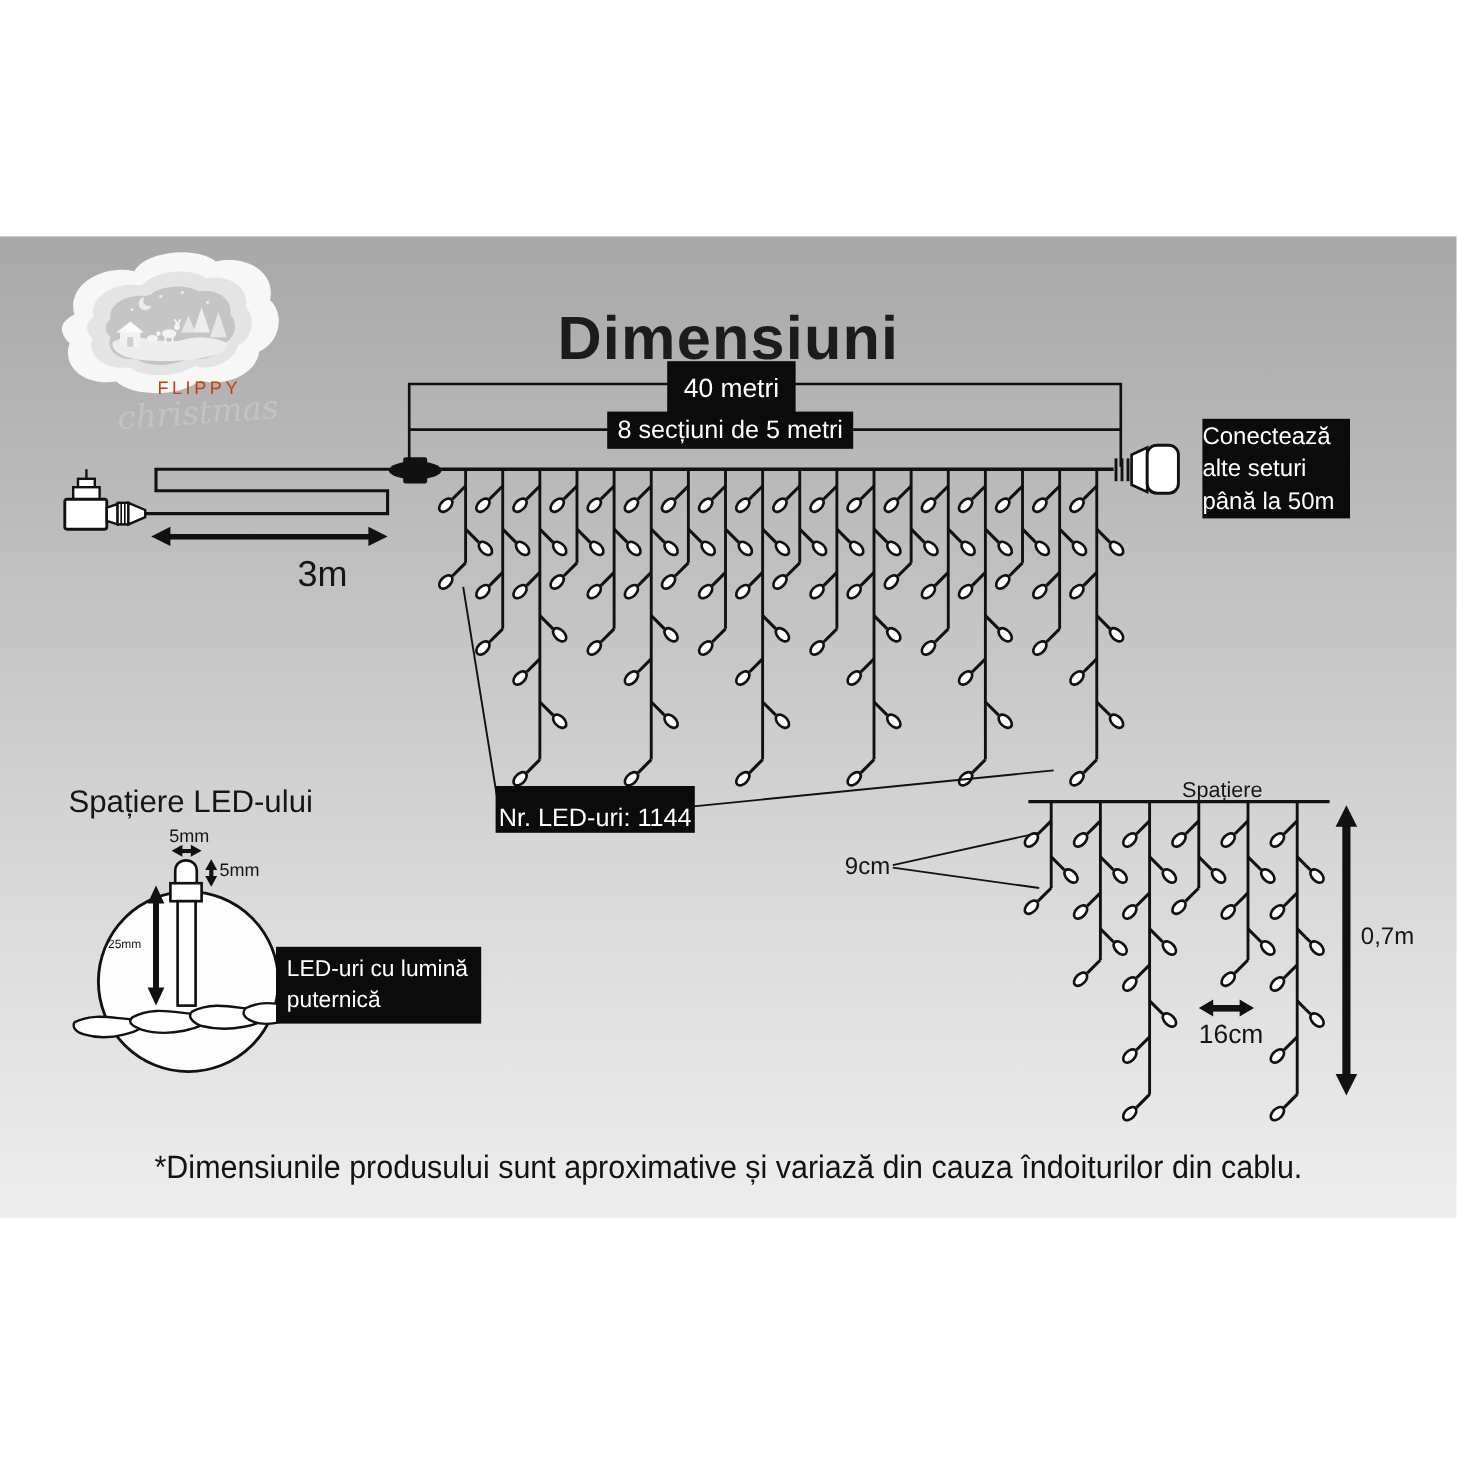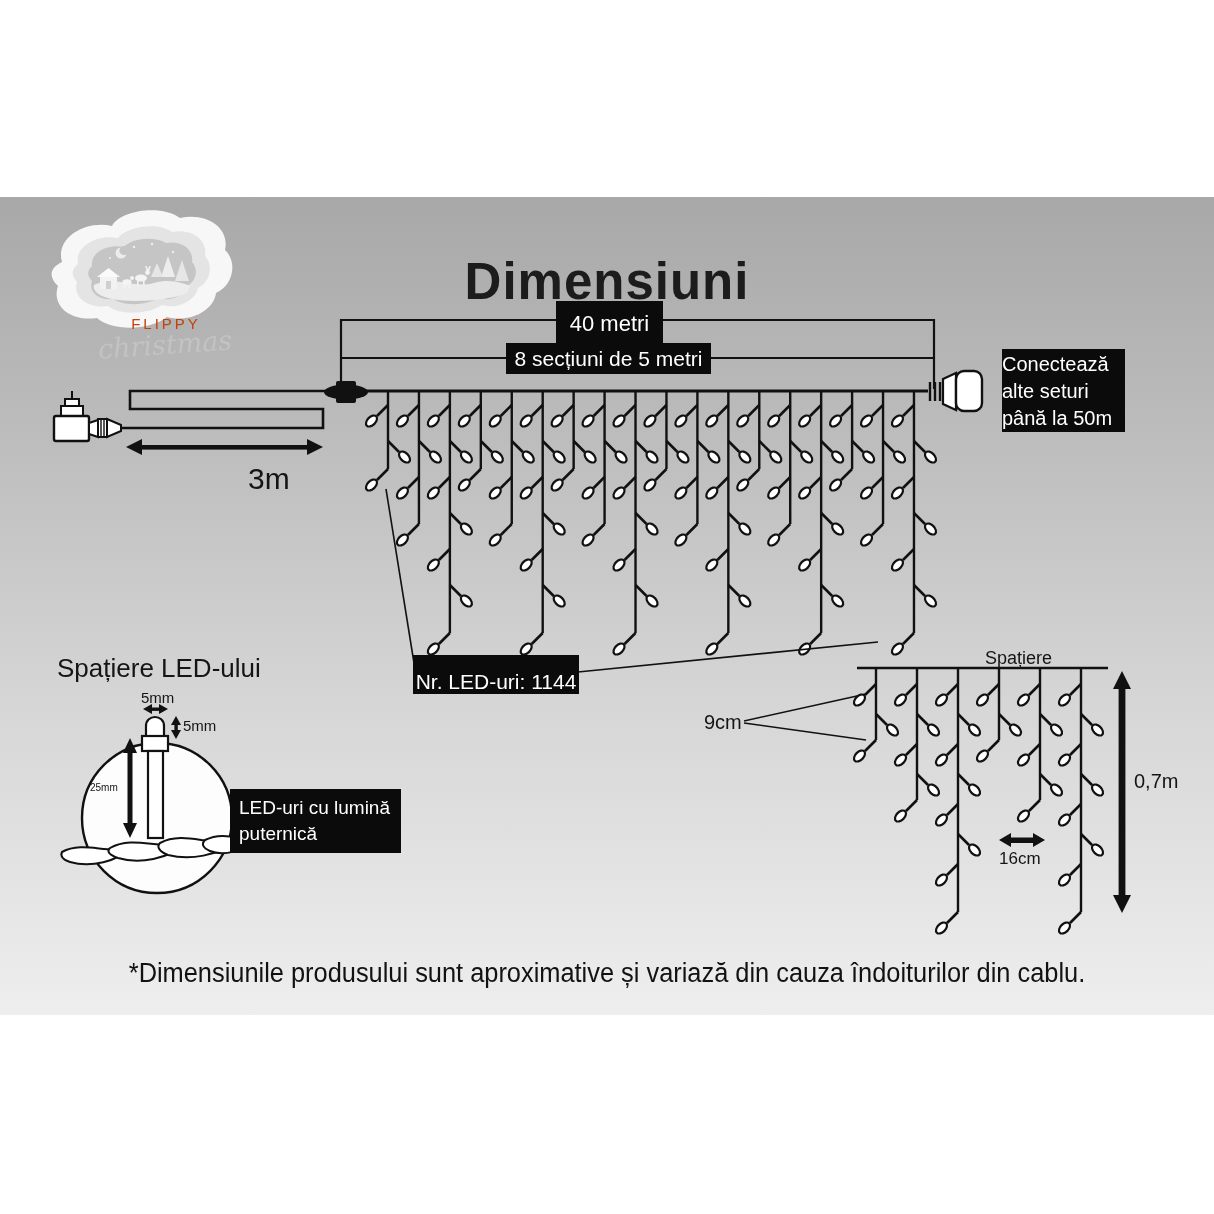--- a/index.html
+++ b/index.html
@@ -18,21 +18,21 @@
   .bb-conn{left:1002px;top:349px;width:123px;height:83px;font-size:20px;line-height:27px;
            padding-top:2px;box-sizing:border-box;}
   .bb-led{left:413px;top:655px;width:166px;height:39px;font-size:21px;align-items:flex-end;}
   .bb-lum{left:230px;top:789px;width:171px;height:64px;font-size:19px;line-height:26px;
           padding-top:6px;padding-left:9px;box-sizing:border-box;}
   .t-3m{left:248px;top:462px;font-size:30px;font-weight:500;}
   .t-marimea{left:57px;top:653px;font-size:26px;font-weight:500;}
   .t-spatiere{left:985px;top:608px;font-size:18px;font-weight:500;margin-top:40px;}
   .t-9cm{left:704px;top:711px;font-size:20px;}
   .t-07m{left:1134px;top:770px;font-size:20px;}
-  .t-16cm{left:999px;top:849px;font-size:17px;text-align:right;}
+  .t-16cm{left:999px;top:849px;font-size:22px;text-align:right;}
   .t-5mm-w{left:141px;top:689px;font-size:15px;}
   .t-5mm-h{left:183px;top:717px;font-size:15px;}
   .t-25mm{left:90px;top:782px;font-size:10px;}
   .footer{left:50%;top:958px;transform:translateX(-50%) scaleX(.94);font-size:27px;
           font-weight:500;color:#121212;}
   .brand{left:118px;top:315px;width:96px;text-align:center;font-size:15px;letter-spacing:3px;
          color:#c2410c;font-weight:400;}
   .brandscript{left:90px;top:329px;width:150px;text-align:center;
          font-family:"DejaVu Serif","Liberation Serif",serif;font-style:italic;
          font-size:27px;color:#c3c3c3;transform:rotate(-4deg);}

